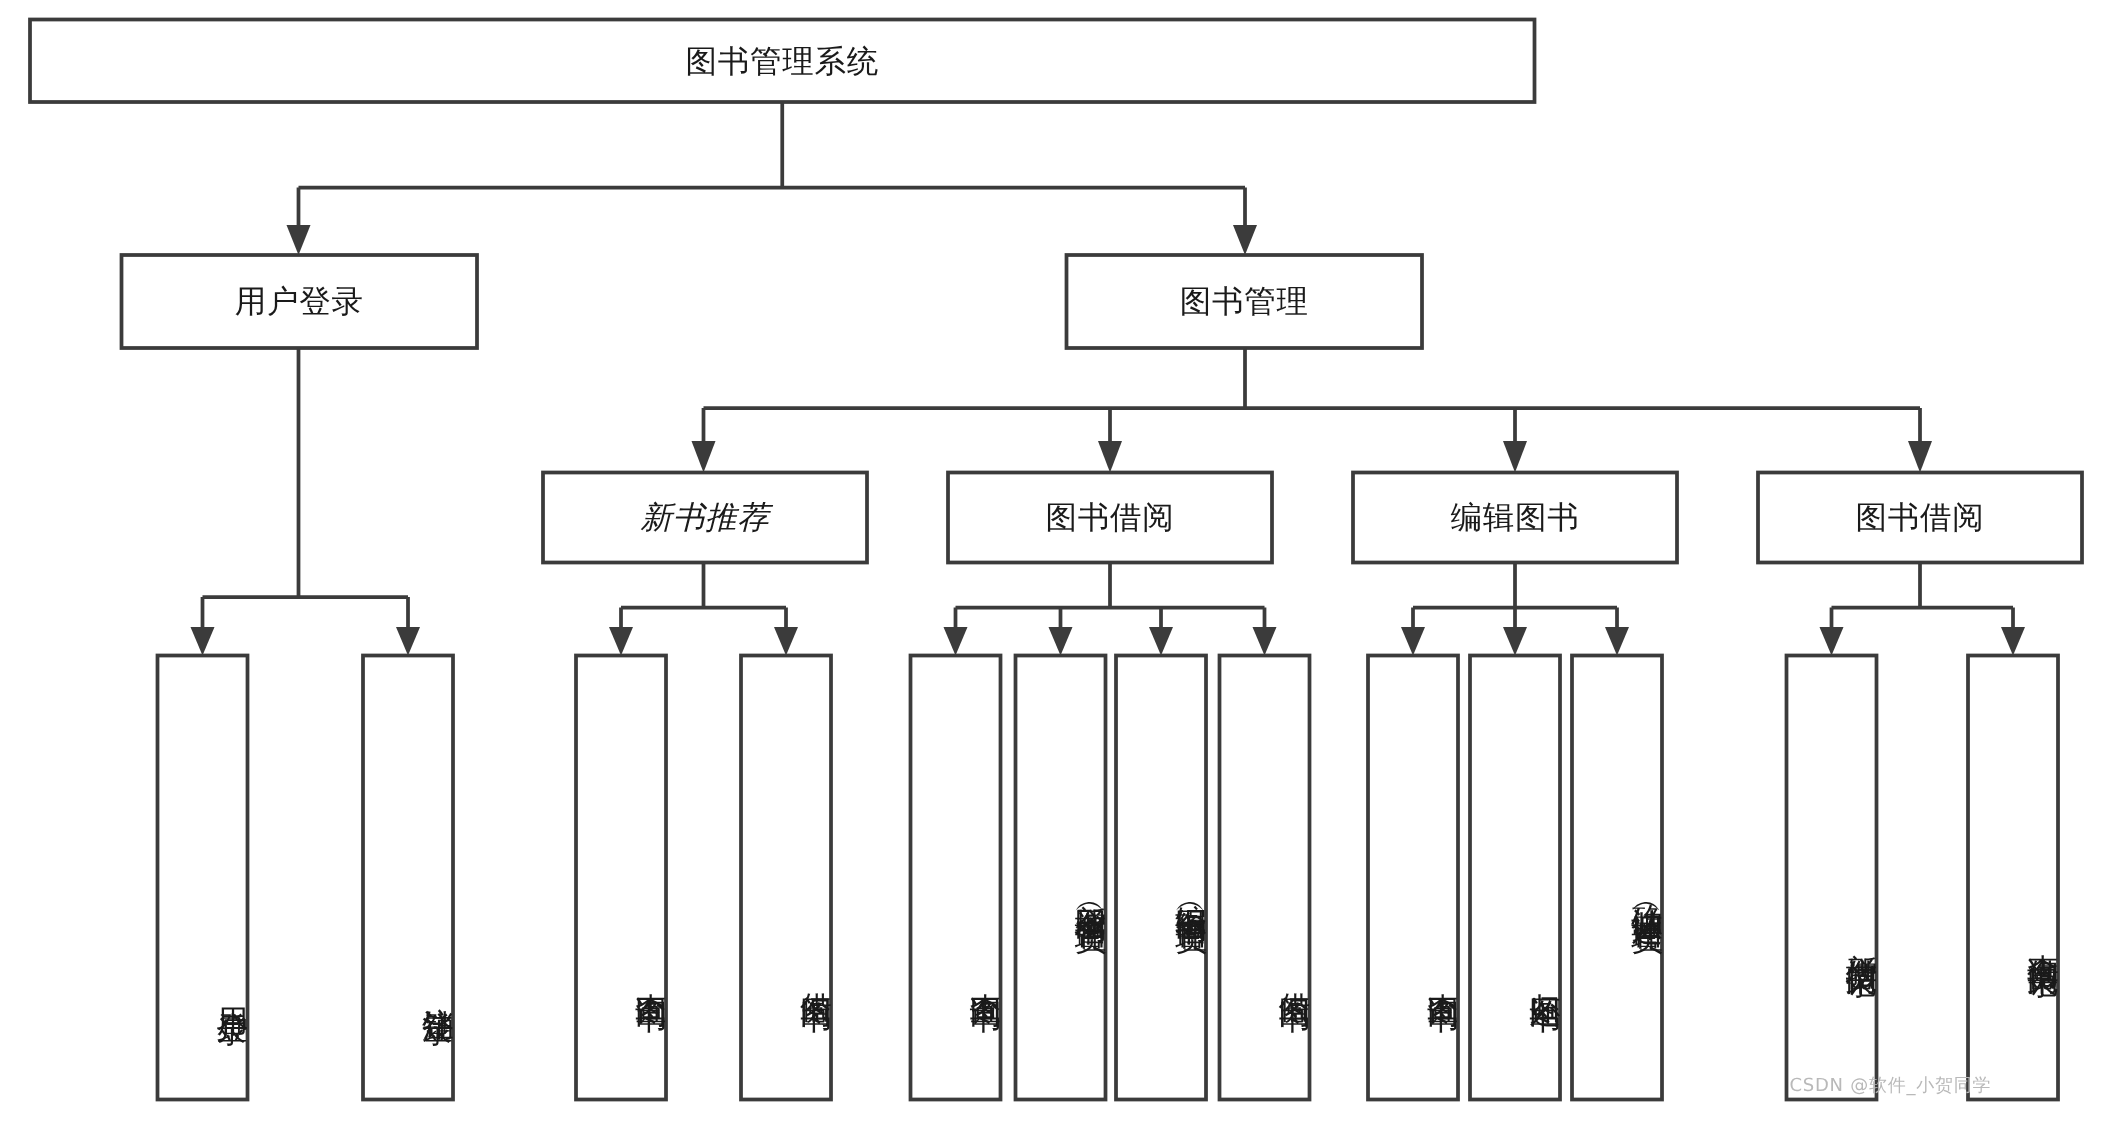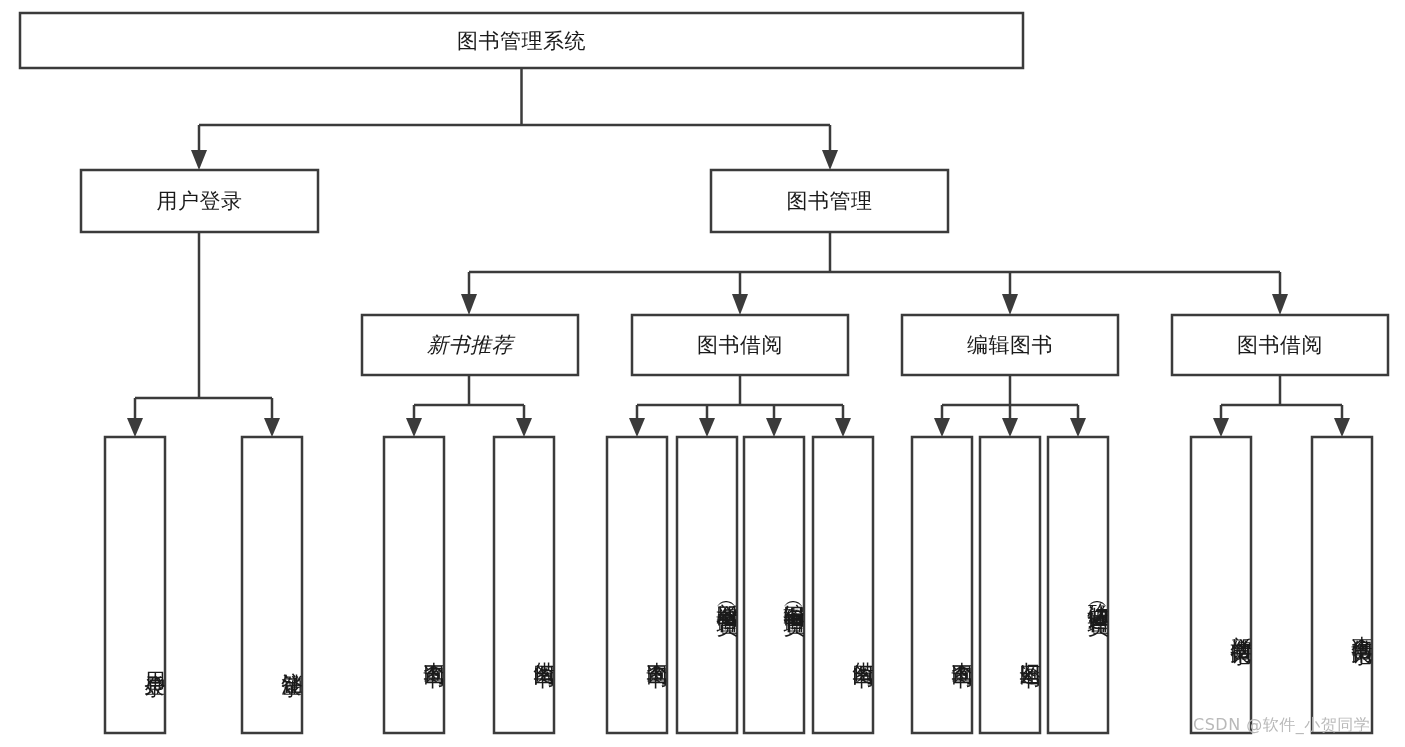--- a/index.html
+++ b/index.html
@@ -61,21 +61,21 @@
     font-size: 21px;
     writing-mode: vertical-rl;
     text-orientation: upright;
     letter-spacing: 2px;
     line-height: 1;
     pointer-events: none;
   }
   .watermark {
     position: absolute;
     color: #b9b9b9;
-    font-size: 16px;
+    font-size: 12px;
     white-space: nowrap;
     letter-spacing: 0.5px;
   }
 </style>
 </head>
 <body>
 
 <div id="diagram-root">
 
   <svg class="canvas" viewBox="0 0 1405 747">

